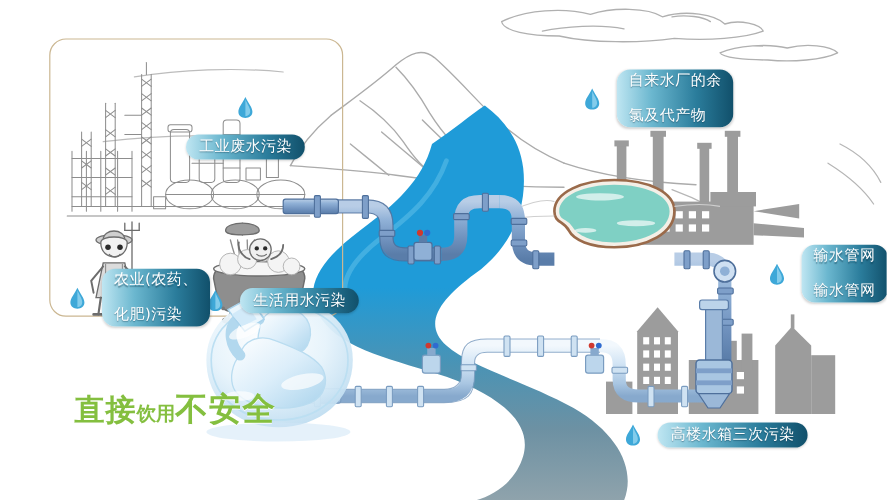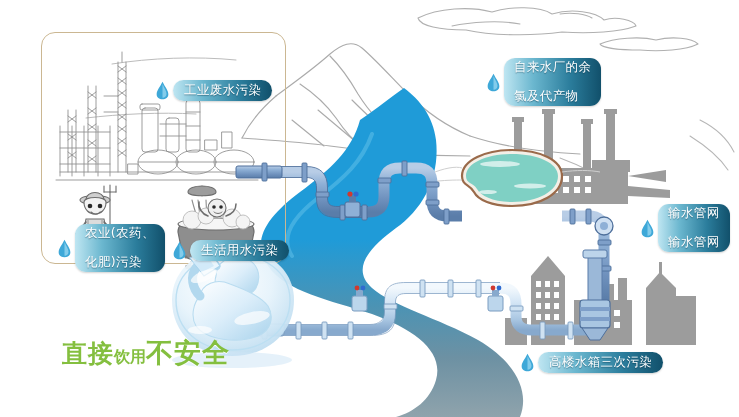--- a/index.html
+++ b/index.html
@@ -3,42 +3,42 @@
 <meta charset="utf-8">
 <style>
   html,body{margin:0;padding:0;background:#ffffff;}
   body{width:739px;height:417px;overflow:hidden;font-family:"DejaVu Sans","Liberation Sans",sans-serif;}
   #stage{position:relative;width:739px;height:417px;background:#ffffff;overflow:hidden;}
   .layer{position:absolute;left:0;top:0;width:739px;height:417px;}
   svg{display:block;}
 
   
   .badge{
-    position:absolute;display:flex;align-items:center;gap:3px;
+    position:absolute;display:flex;align-items:center;gap:13px;
     white-space:nowrap;z-index:40;
   }
   .badge .drop{
     width:15px;height:19px;flex:0 0 auto;position:relative;
   }
   .badge .pill{
     border-radius:11px;
     background:linear-gradient(90deg,#bfe6f2 0%,#6bb7cf 30%,#2b7d9c 68%,#11506b 100%);
     color:#ffffff;
     padding:3px 11px 4px 11px;
     font-size:12.5px;line-height:14px;
     letter-spacing:.4px;
     box-shadow:0 1px 2px rgba(0,0,0,.18);
     text-shadow:0 1px 1px rgba(0,40,60,.45);
   }
   .badge .pill.two{padding:2px 10px 3px 10px;text-align:left;}
   .badge .pill .l2{display:block;margin-top:15px;}
 
   
   #slogan{
-    position:absolute;left:62px;top:339px;z-index:45;
+    position:absolute;left:62px;top:328px;z-index:45;
     color:#84bf3f;font-weight:bold;line-height:1;white-space:nowrap;
     text-shadow:0 1px 0 rgba(255,255,255,.9);
   }
   #slogan .big{font-size:25px;letter-spacing:1px;}
   #slogan .small{font-size:16px;letter-spacing:0px;}
   #slogan .big2{font-size:27px;letter-spacing:1px;}
 
   
   #panel{
     position:absolute;left:41px;top:32px;width:243px;height:230px;
@@ -461,21 +461,21 @@
 
     <g fill="#ffffff" opacity=".7">
       <ellipse cx="204" cy="276" rx="14" ry="5" transform="rotate(-22 204 276)"></ellipse>
       <ellipse cx="252" cy="318" rx="18" ry="6" transform="rotate(-12 252 318)"></ellipse>
       <ellipse cx="200" cy="330" rx="12" ry="4"></ellipse>
     </g>
 
     <ellipse cx="232" cy="360" rx="60" ry="8" fill="#cfe6f5" opacity=".55"></ellipse>
   </svg>
 
-  <div class="badge" style="left:155px;top:80px;">
+  <div class="badge" style="left:155px;top:80px;flex-direction:column;">
     <svg class="drop" viewBox="0 0 20 26">
       <path d="M10 1 C14 9, 18 13, 18 18 C18 22.5, 14.4 25, 10 25 C5.6 25, 2 22.5, 2 18 C2 13, 6 9, 10 1 Z" fill="#3ea8d8"></path>
       <path d="M10 4 C12.5 10, 15.5 13.5, 15.5 17.5 C15.5 21, 13 23, 10 23 Z" fill="#8fd2ee" opacity=".85"></path>
     </svg>
     <span class="pill">工业废水污染</span>
   </div>
 
   <div class="badge" style="left:172px;top:240px;">
     <svg class="drop" viewBox="0 0 20 26">
       <path d="M10 1 C14 9, 18 13, 18 18 C18 22.5, 14.4 25, 10 25 C5.6 25, 2 22.5, 2 18 C2 13, 6 9, 10 1 Z" fill="#3ea8d8"></path>

